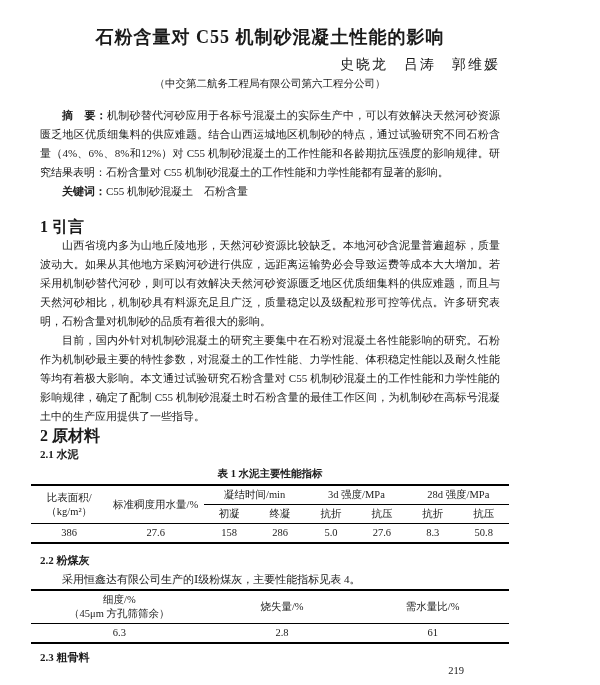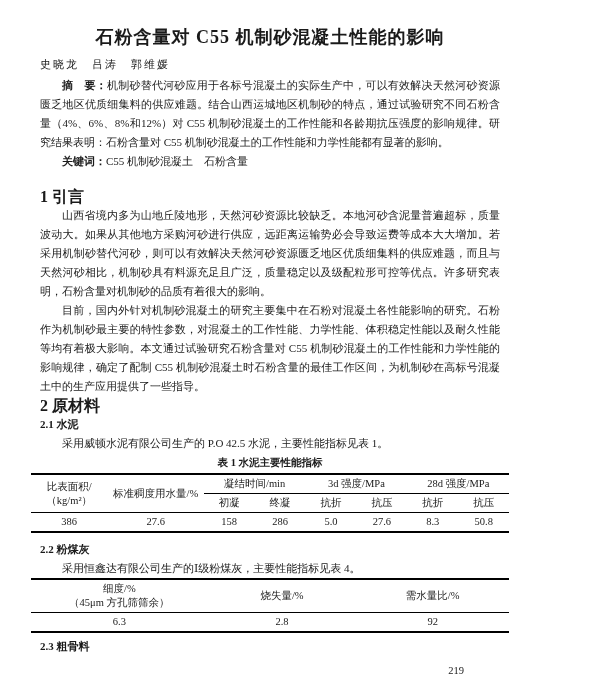--- a/index.html
+++ b/index.html
@@ -10,21 +10,21 @@
     padding:26px 38px 0 40px;
     background:#ffffff;
     color:#1a1a1a;
     font-family:"Liberation Serif","DejaVu Serif",serif;
     overflow:hidden;
   }
   .title{
     font-size:18px;font-weight:bold;text-align:center;
     margin:0 0 9px 0;letter-spacing:1px;line-height:22px;
   }
-  .authors{text-align:left;font-size:11px;margin:0 0 4px 0;line-height:15px;letter-spacing:2px;}
+  .authors{text-align:right;font-size:14px;margin:0 0 4px 0;line-height:15px;letter-spacing:2px;}
   .affiliation{text-align:center;font-size:10.5px;margin:0 0 15px 0;line-height:15px;}
   p{margin:0;font-size:11px;line-height:19px;text-align:justify;text-indent:2em;}
   .bold{font-weight:bold;}
   h2{font-size:16px;font-weight:bold;margin:0;line-height:19px;text-indent:0;}
   h3{font-size:11px;font-weight:bold;margin:0;line-height:19px;text-indent:0;}
   .sec1-gap{margin-top:16px;}
   .tcaption{
     font-size:10.5px;font-weight:bold;text-align:center;
     line-height:17px;margin:1px 0 2px 0;
   }
@@ -45,31 +45,31 @@
     font-size:10.5px;
   }
 </style>
 </head>
 <body>
 
 <div class="page">
 
   <h1 class="title">石粉含量对 C55 机制砂混凝土性能的影响</h1>
   <div class="authors">史晓龙　吕涛　郭维媛</div>
+  <div class="affiliation">（中交第二航务工程局有限公司第六工程分公司）</div>
 
   <p><span class="bold">摘　要：</span><span>机制砂替代河砂应用于各标号混凝土的实际生产中，可以有效解决天然河砂资源匮乏地区优质细集料的供应难题。结合山西运城地区机制砂的特点，通过试验研究不同石粉含量（4%、6%、8%和12%）对 C55 机制砂混凝土的工作性能和各龄期抗压强度的影响规律。研究结果表明：石粉含量对 C55 机制砂混凝土的工作性能和力学性能都有显著的影响。</span></p>
   <p><span class="bold">关键词：</span><span>C55 机制砂混凝土　石粉含量</span></p>
 
   <h2 class="sec1-gap">1 引言</h2>
   <p>山西省境内多为山地丘陵地形，天然河砂资源比较缺乏。本地河砂含泥量普遍超标，质量波动大。如果从其他地方采购河砂进行供应，远距离运输势必会导致运费等成本大大增加。若采用机制砂替代河砂，则可以有效解决天然河砂资源匮乏地区优质细集料的供应难题，而且与天然河砂相比，机制砂具有料源充足且广泛，质量稳定以及级配粒形可控等优点。许多研究表明，石粉含量对机制砂的品质有着很大的影响。</p>
   <p>目前，国内外针对机制砂混凝土的研究主要集中在石粉对混凝土各性能影响的研究。石粉作为机制砂最主要的特性参数，对混凝土的工作性能、力学性能、体积稳定性能以及耐久性能等均有着极大影响。本文通过试验研究石粉含量对 C55 机制砂混凝土的工作性能和力学性能的影响规律，确定了配制 C55 机制砂混凝土时石粉含量的最佳工作区间，为机制砂在高标号混凝土中的生产应用提供了一些指导。</p>
 
   <h2>2 原材料</h2>
   <h3>2.1 水泥</h3>
-  <p>采用威顿水泥有限公司生产的 P.O 42.5 水泥，主要性能指标见表 1。</p>
 
   <div class="tcaption">表 1 水泥主要性能指标</div>
   <table>
     <colgroup>
       <col style="width:16%">
         <col style="width:20%">
       <col style="width:10.6%">
         <col style="width:10.6%">
       <col style="width:10.6%">
         <col style="width:10.6%">
@@ -120,21 +120,21 @@
       <tr>
         <th><span>细度/%</span><span class="l2">（45μm 方孔筛筛余）</span></th>
         <th>烧失量/%</th>
         <th>需水量比/%</th>
       </tr>
     </thead>
     <tbody>
       <tr>
         <td>6.3</td>
         <td>2.8</td>
-        <td>92</td>
+        <td>61</td>
       </tr>
     </tbody>
   </table>
 
   <h3 style="margin-top:4px;">2.3 粗骨料</h3>
 
   <div class="pageno">219</div>
 
 </div>
 

